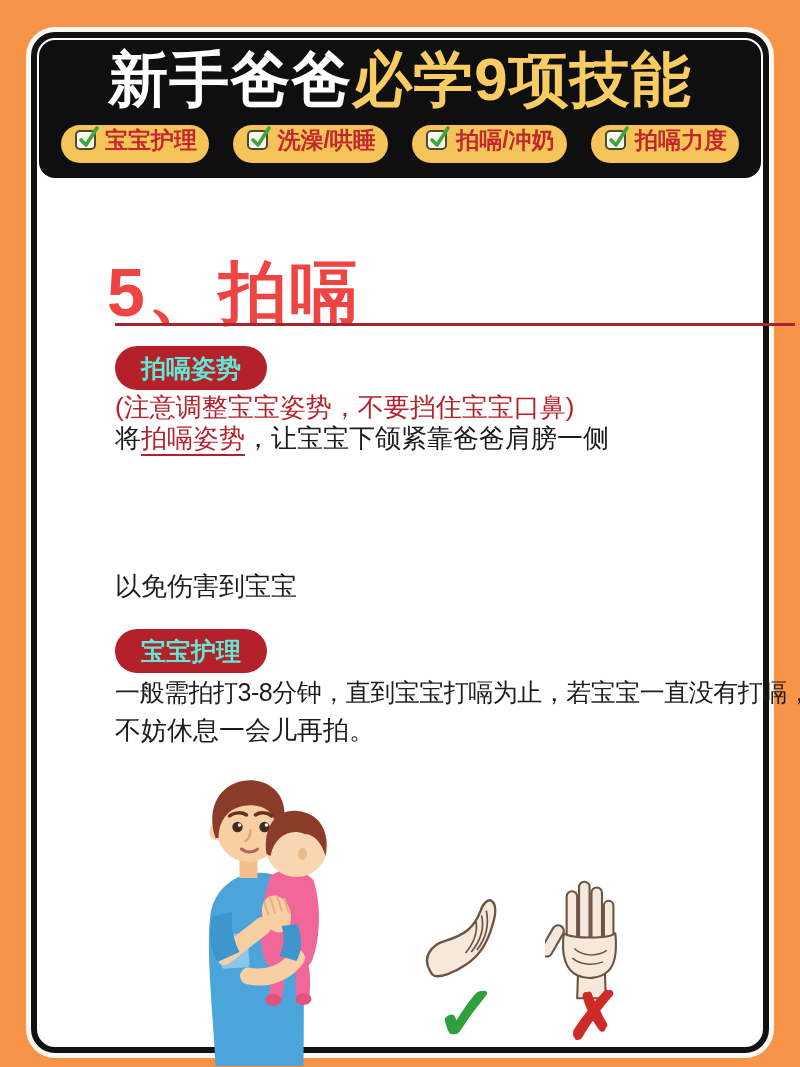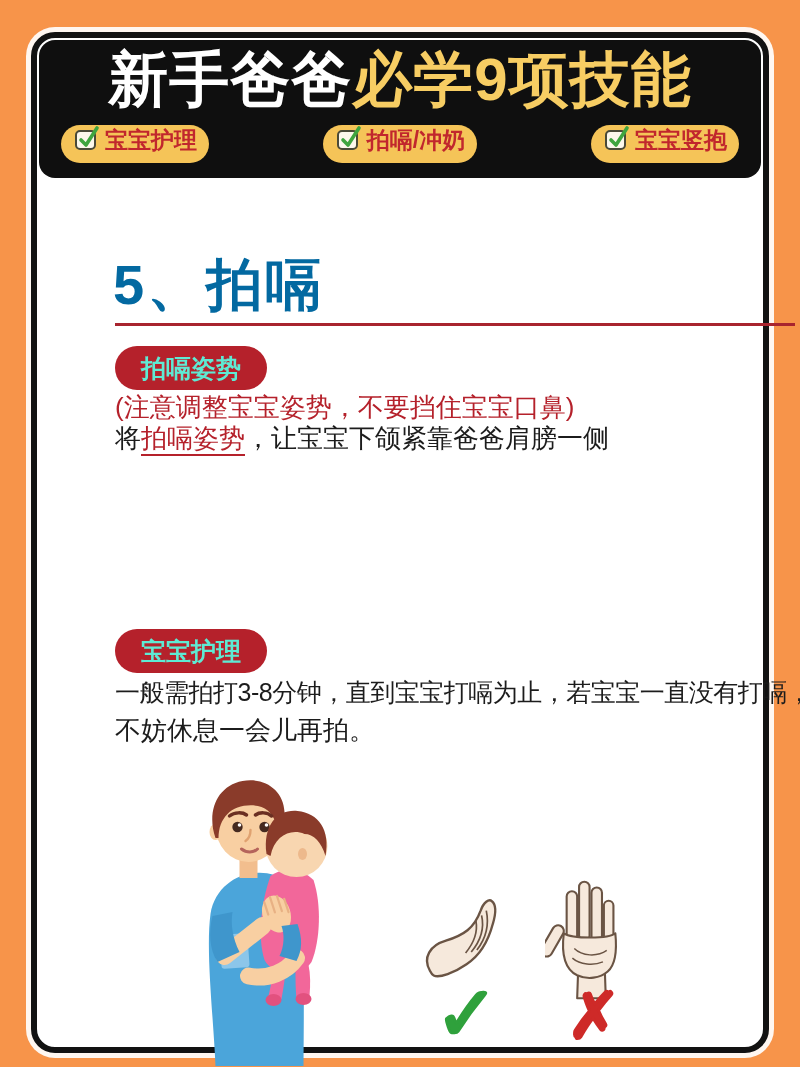--- a/index.html
+++ b/index.html
@@ -29,22 +29,22 @@
     display:flex;justify-content:space-between;align-items:center;
   }
   .hbadge{
     display:flex;align-items:flex-start;gap:5px;height:38px;padding:0 12px;
     background:#F5C458;border-radius:20px;
     color:#C1272D;font-size:23px;font-weight:bold;white-space:nowrap;
   }
   .hbadge svg{flex:0 0 auto;}
   
   .sec-title{
-    position:absolute;left:76px;top:210px;margin:0;
-    font-size:56px;font-weight:900;color:#0369a1;letter-spacing:3px;white-space:nowrap;
+    position:absolute;left:70px;top:210px;margin:0;
+    font-size:68px;font-weight:900;color:#ef4444;letter-spacing:3px;white-space:nowrap;
   }
   .divider{position:absolute;left:78px;top:285px;width:680px;height:3px;background:#A8242E;}
   .pill{
     position:absolute;left:78px;height:44px;padding:0 26px;
     display:flex;align-items:center;
     background:#B5212B;border-radius:22px;
     color:#5eead4;font-size:25px;font-weight:bold;white-space:nowrap;
   }
   .pill-posture{top:308px;} .pill-strength{top:448px;} .pill-timing{top:591px;}
   .note{
@@ -87,39 +87,47 @@
             <rect x="3" y="6" width="19" height="18" rx="4" fill="#FCF8EC" stroke="#4a4a38" stroke-width="2"></rect>
             <path d="M8 15 L13 20 L24 3" fill="none" stroke="#3FA53F" stroke-width="3.6" stroke-linecap="round" stroke-linejoin="round"></path>
           </svg>
           <span>宝宝护理</span>
         </div>
         <div class="hbadge">
           <svg width="27" height="27" viewBox="0 0 27 27">
             <rect x="3" y="6" width="19" height="18" rx="4" fill="#FCF8EC" stroke="#4a4a38" stroke-width="2"></rect>
             <path d="M8 15 L13 20 L24 3" fill="none" stroke="#3FA53F" stroke-width="3.6" stroke-linecap="round" stroke-linejoin="round"></path>
           </svg>
+          <span>洗澡/哄睡</span>
+        </div>
+        <div class="hbadge">
+          <svg width="27" height="27" viewBox="0 0 27 27">
+            <rect x="3" y="6" width="19" height="18" rx="4" fill="#FCF8EC" stroke="#4a4a38" stroke-width="2"></rect>
+            <path d="M8 15 L13 20 L24 3" fill="none" stroke="#3FA53F" stroke-width="3.6" stroke-linecap="round" stroke-linejoin="round"></path>
+          </svg>
           <span>拍嗝/冲奶</span>
         </div>
         <div class="hbadge">
           <svg width="27" height="27" viewBox="0 0 27 27">
             <rect x="3" y="6" width="19" height="18" rx="4" fill="#FCF8EC" stroke="#4a4a38" stroke-width="2"></rect>
             <path d="M8 15 L13 20 L24 3" fill="none" stroke="#3FA53F" stroke-width="3.6" stroke-linecap="round" stroke-linejoin="round"></path>
           </svg>
-          <span>宝宝竖抱</span>
+          <span>拍嗝力度</span>
         </div>
       </div>
     </div>
 
     <h2 class="sec-title">5、拍嗝</h2>
     <div class="divider"></div>
 
     <div class="pill pill-posture">拍嗝姿势</div>
     <div class="note">(注意调整宝宝姿势，不要挡住宝宝口鼻)</div>
     <div class="body-line bl-posture"><span>将</span><span class="red-underline">拍嗝姿势</span><span>，让宝宝下颌紧靠爸爸肩膀一侧</span></div>
 
+    <div class="body-line bl-strength2">以免伤害到宝宝</div>
 
     <div class="pill pill-timing">宝宝护理</div>
     <div class="body-line bl-timing1">一般需拍打3-8分钟，直到宝宝打嗝为止，若宝宝一直没有打嗝，</div>
     <div class="body-line bl-timing2">不妨休息一会儿再拍。</div>
 
     <svg class="illus dad-illus" viewBox="0 0 175 300">
 
       <path d="M26 148 C30 122 52 108 70 107 C94 105 108 117 114 136 C119 153 120 175 119 300 L31 300 C29 252 21 185 26 148 Z" fill="#4BA5DA"></path>
       <rect x="36" y="168" width="28" height="34" rx="3" fill="#8CC6EA" transform="rotate(-4 50 185)"></rect>
 

